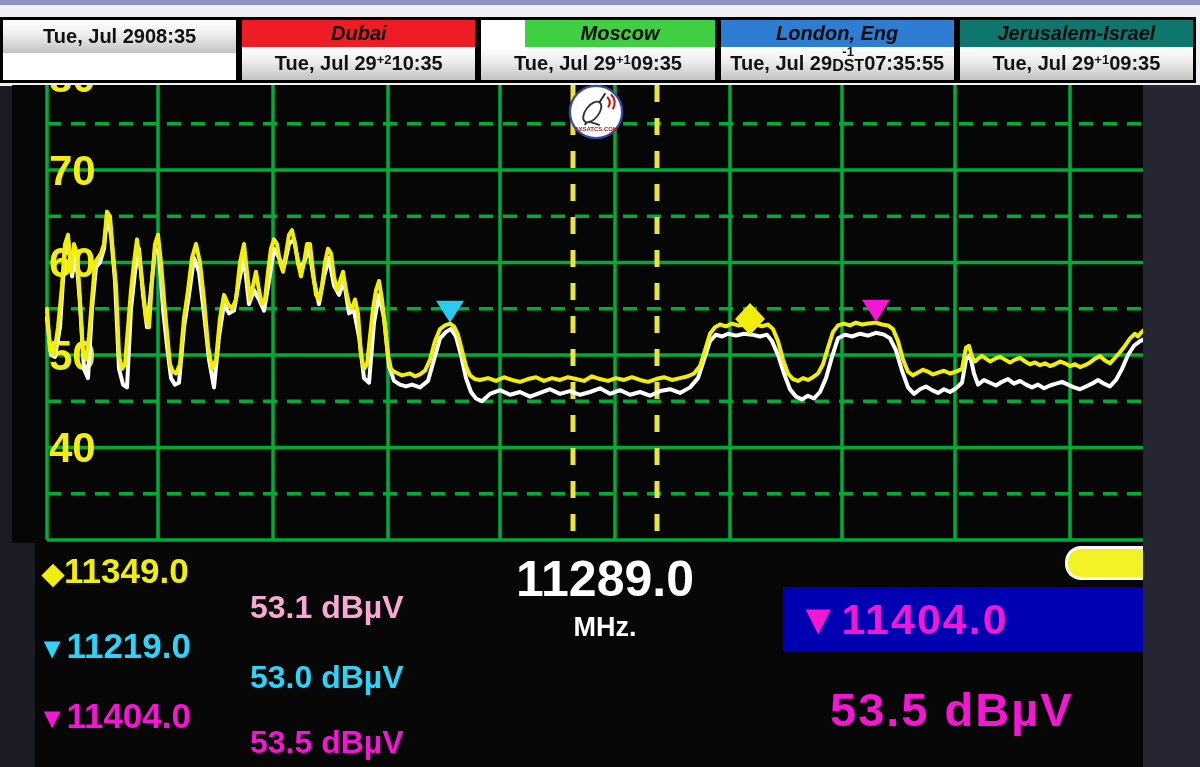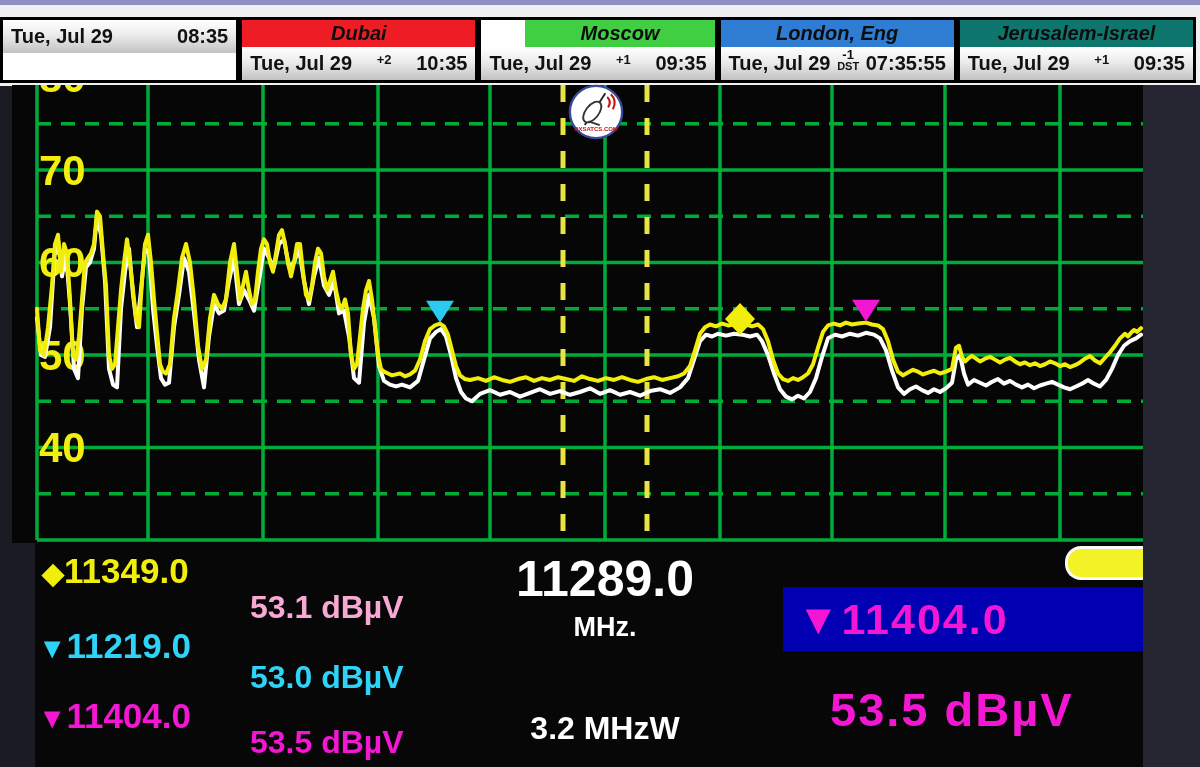--- a/index.html
+++ b/index.html
@@ -6,29 +6,29 @@
   #screen{position:relative;width:1200px;height:767px;overflow:hidden;
           background:#1b1b24;font-family:"Liberation Sans",sans-serif;}
   
   .titlebar{position:absolute;left:0;top:0;width:1200px;height:5px;background:#8f8fc4;}
   .backdrop{position:absolute;left:0;top:5px;width:1200px;height:81px;background:#f0f0f3;}
   
   .clocks{position:absolute;left:0;top:17px;width:1196px;display:flex;}
   .clock{flex:1;border:3px solid #000;background:#fff;min-width:0;}
   .clock-header{height:27px;display:flex;align-items:center;justify-content:center;
     font-weight:bold;font-style:italic;font-size:20px;color:#0d0d0d;letter-spacing:0px;}
-  .clock-time{height:33px;display:flex;align-items:center;justify-content:space-between;
+  .clock-time{height:33px;display:flex;align-items:center;justify-content:center;
     padding:0 8px;font-weight:bold;font-size:20px;color:#111;
     background:linear-gradient(#ffffff 0%,#ececec 45%,#c2c2c2 100%);}
   .tz-offset{display:inline-flex;flex-direction:column;align-items:center;line-height:1;
     transform:translateY(-4px);}
   .tz-offset .off{font-size:13px;font-weight:bold;}
-  .tz-offset .dst{font-size:11px;font-weight:bold;letter-spacing:0px;}
-  
-  .plot{position:absolute;left:12px;top:85px;width:1131px;height:458px;background:#060606;}
+  .tz-offset .dst{font-size:16px;font-weight:bold;letter-spacing:0px;}
+  
+  .plot{position:absolute;left:12px;top:85px;width:1131px;height:458px;background:#060606;padding-left:10px;}
   .plot svg{display:block;}
   .right-strip{position:absolute;left:1143px;top:85px;width:57px;height:682px;
     background:#262633;z-index:6;}
   .logo{position:absolute;left:568px;top:84px;width:56px;height:56px;z-index:4;}
   
   .bottom{position:absolute;left:35px;top:543px;width:1108px;height:224px;background:#070707;}
   .ro{position:absolute;font-weight:bold;white-space:nowrap;}
   .freq1{left:42px;top:551px;font-size:35px;}
   .freq2{left:38px;top:626px;font-size:35px;}
   .freq3{left:38px;top:696px;font-size:35px;}
@@ -181,21 +181,20 @@
   </div>
   <div class="ro lvl2" style="color: rgb(47, 211, 247);">53.0 dBµV</div>
 
   <div class="ro freq3" style="color: rgb(243, 22, 211);">
     <span class="glyph">▼</span><span>11404.0</span>
   </div>
   <div class="ro lvl3" style="color: rgb(243, 22, 211);">53.5 dBµV</div>
 
   <div class="cfreq">11289.0</div>
   <div class="cunit">MHz.</div>
-  <div class="bw">3.2 MHzW</div>
 
   <div class="pill"></div>
   <div class="active-box" style="background: rgb(0, 0, 178);">
     <span class="txt" style="color: rgb(243, 22, 211);"><span>▼</span><span>11404.0</span></span>
   </div>
   <div class="big-level" style="color: rgb(243, 22, 211);">53.5 dBµV</div>
 
 </div>
 
 </body></html>

